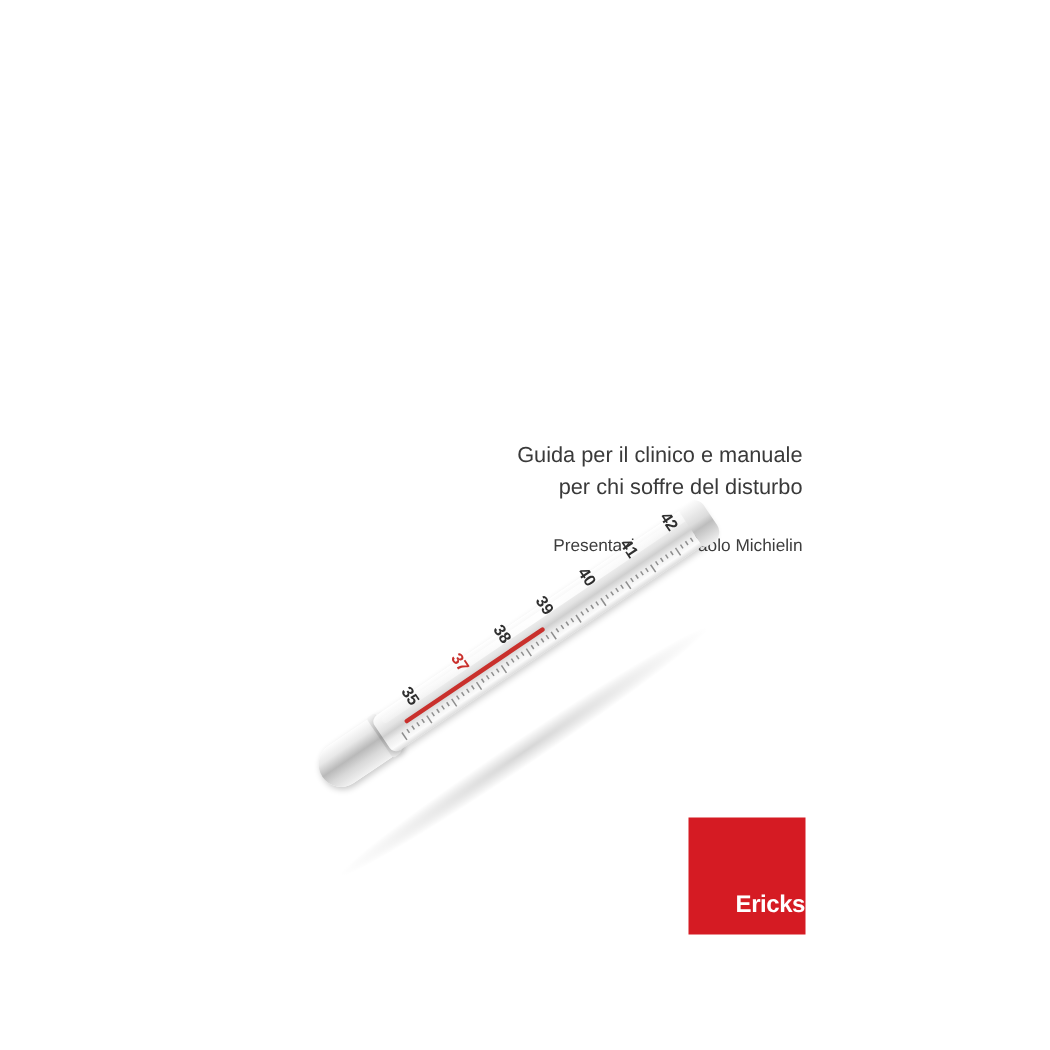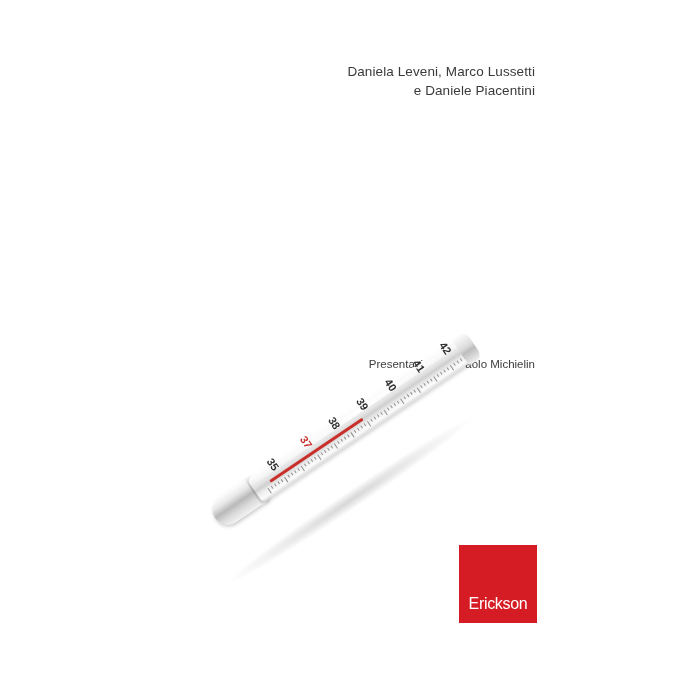--- a/index.html
+++ b/index.html
@@ -77,23 +77,24 @@
     height: 78px;
     background: #d51b23;
   }
   .logo-label {
     position: absolute;
     left: 459px;
     top: 595px;
     width: 78px;
     text-align: center;
     font-size: 16px;
-    font-weight: normal;
+    font-weight: bold;
     color: #ffffff;
     letter-spacing: -0.3px;
+    padding-left: 25px;
   }
 
   
   .thermo-wrap {
     position: absolute;
     left: 215px;
     top: 380px;
     width: 360px;
     height: 260px;
   }
@@ -225,24 +226,24 @@
     transform: rotate(-34deg);
     transform-origin: 0% 50%;
     background: radial-gradient(ellipse at center, rgba(0,0,0,0.16), rgba(0,0,0,0) 70%);
   }
 </style>
 </head>
 <body>
 
 <div id="cover">
 
-  <div class="authors" style="white-space: pre-line;">Daniela Leveni, Marco Lussetti
-e Daniele Piacentini</div>
-
-
+
+
+  <div class="subtitle" style="white-space: pre-line;">Guida per il clinico e manuale
+per chi soffre del disturbo</div>
 
   <div class="presentation">Presentazione di Paolo Michielin</div>
 
   <div class="thermo-wrap">
     <div class="thermo-shadow"></div>
     <div class="thermo">
       <div class="bulb"></div>
       <div class="bulb-ring"></div>
       <div class="body"></div>
       <div class="gloss"></div>

